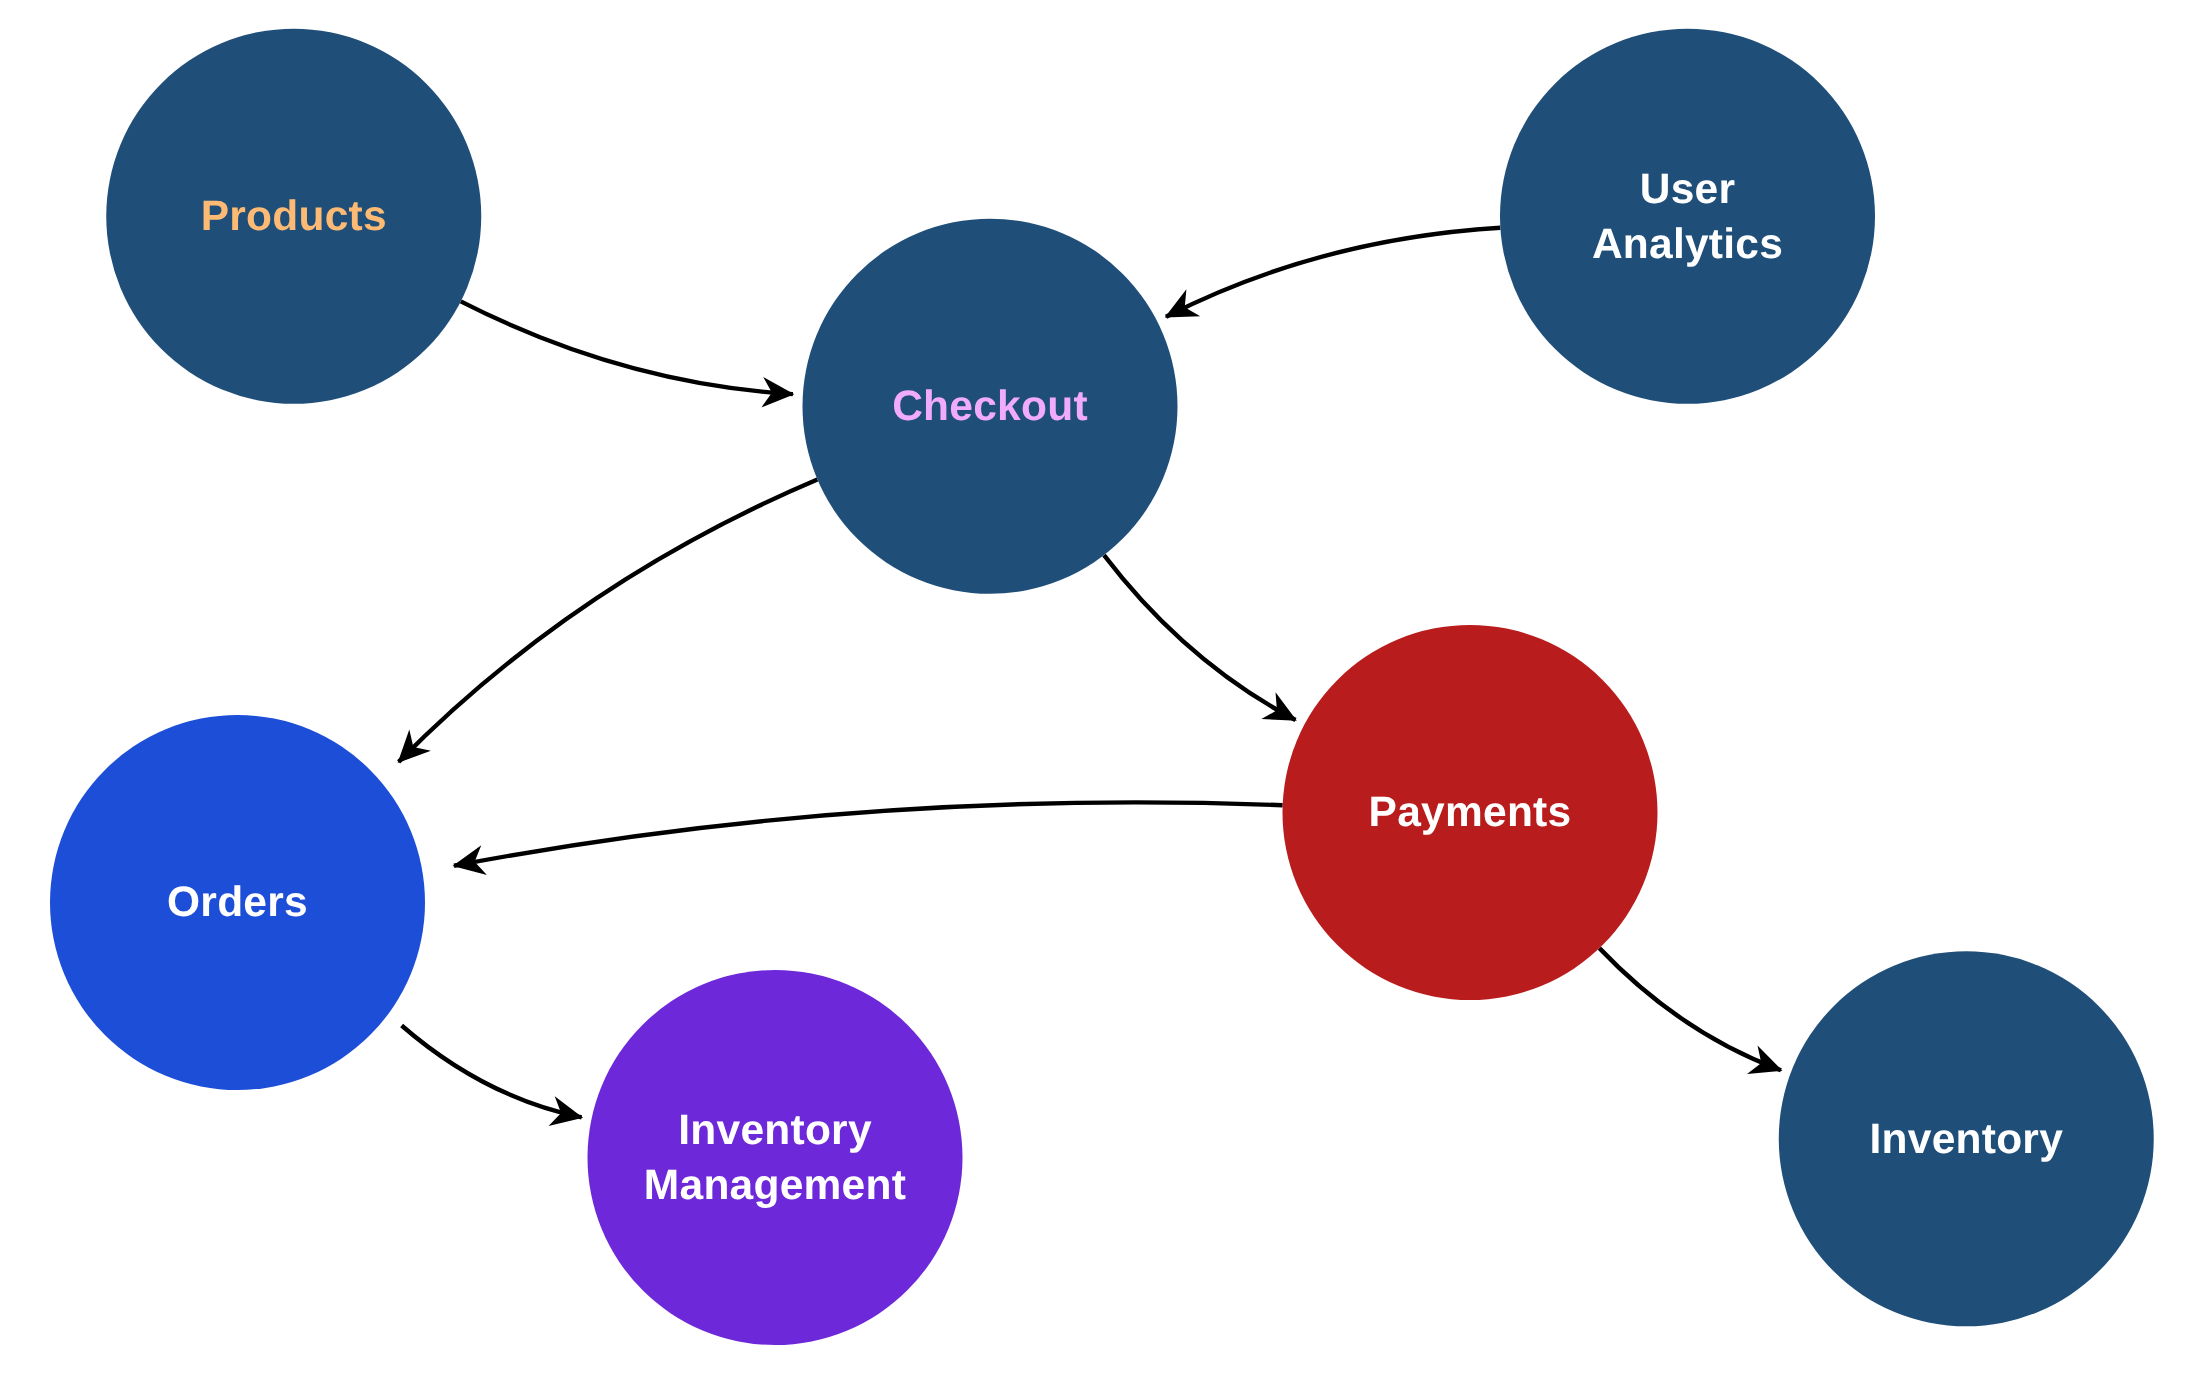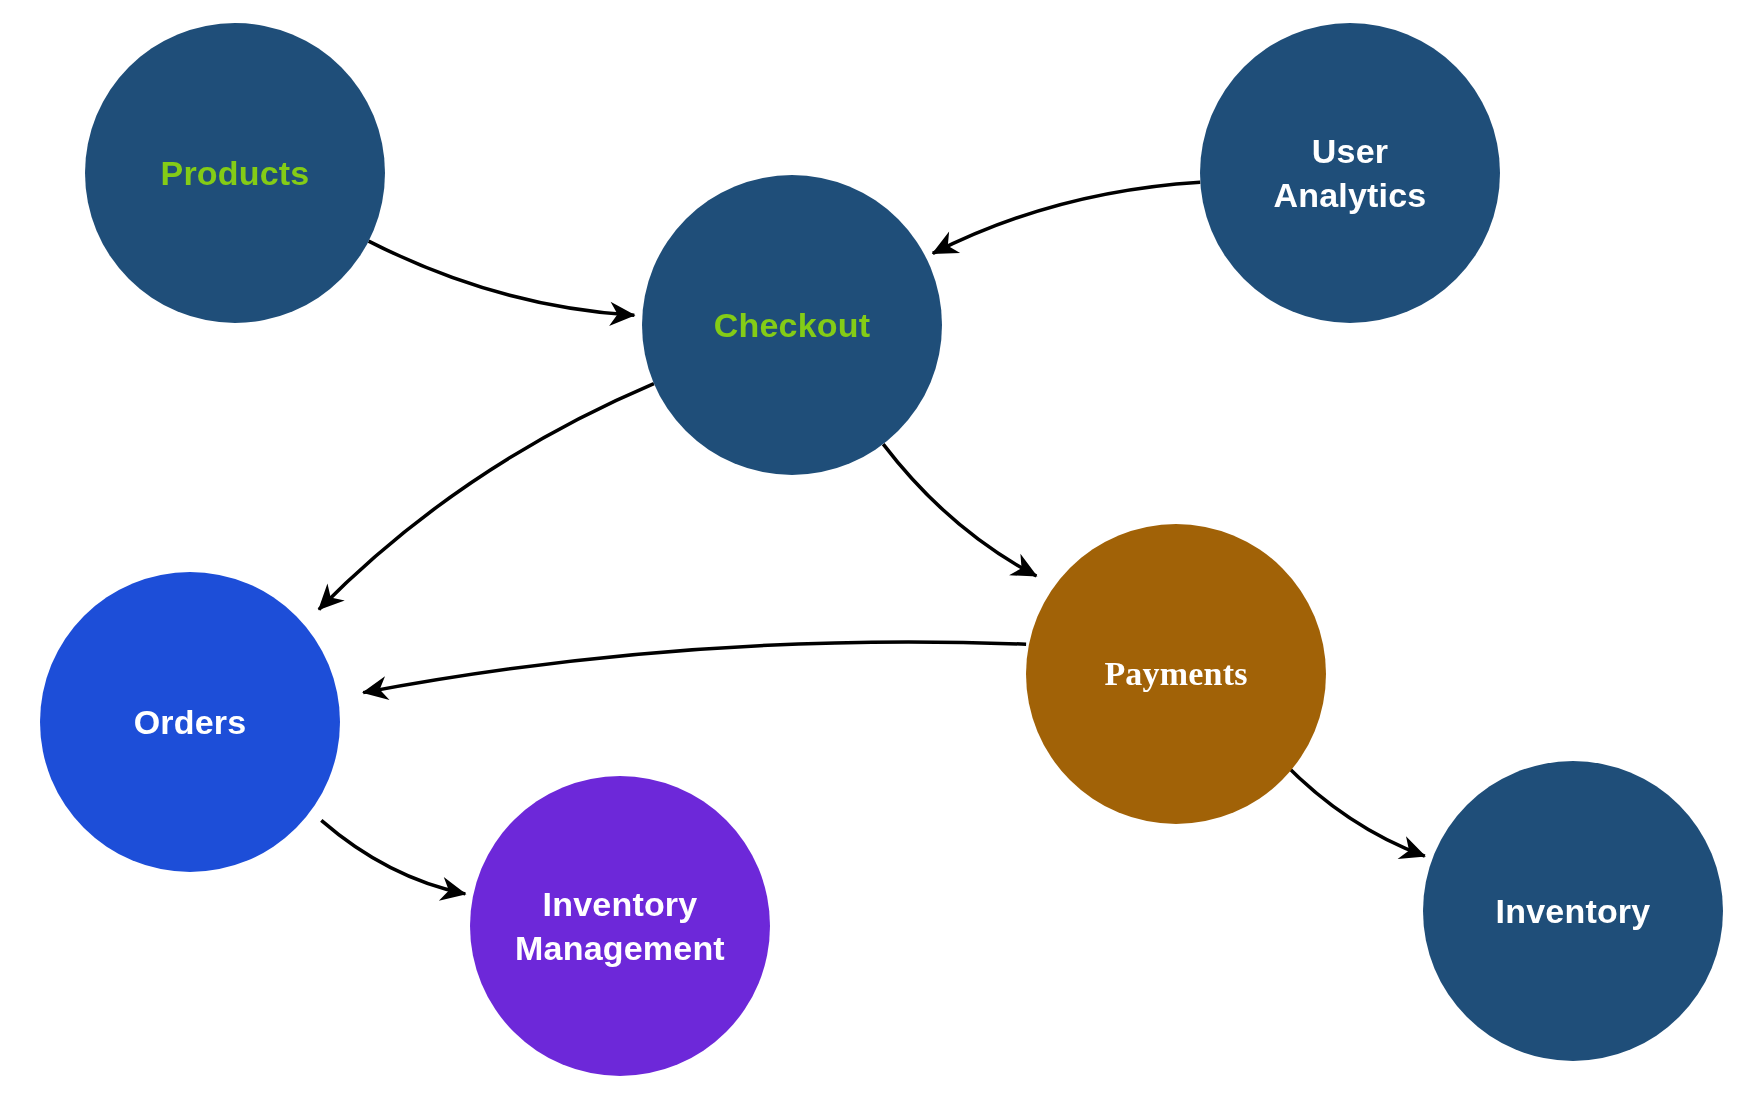--- a/index.html
+++ b/index.html
@@ -55,29 +55,29 @@
         <path d="M 1200.3 182.2 Q 1055.2 191.1 932.8 253.4" class="edge-path" stroke="#000000" stroke-width="3.5" marker-end="url(#arrowhead)"></path>
         <path d="M 653.9 383.6 Q 460.6 465.6 318.9 609.5" class="edge-path" stroke="#000000" stroke-width="3.5" marker-end="url(#arrowhead)"></path>
         <path d="M 883.2 444.1 Q 948.5 529.5 1036.4 576.0" class="edge-path" stroke="#000000" stroke-width="3.5" marker-end="url(#arrowhead)"></path>
         <path d="M 1026.1 644.2 Q 687.9 631.2 363.2 692.6" class="edge-path" stroke="#000000" stroke-width="3.5" marker-end="url(#arrowhead)"></path>
         <path d="M 321.3 820.4 Q 387.4 877.8 465.3 893.9" class="edge-path" stroke="#000000" stroke-width="3.5" marker-end="url(#arrowhead)"></path>
         <path d="M 1279.5 758.5 Q 1344.3 826.5 1424.8 856.2" class="edge-path" stroke="#000000" stroke-width="3.5" marker-end="url(#arrowhead)"></path>
       </g>
   </svg>
   <div id="nodes-layer">
       <div class="node" style="left: 85px; top: 23px; width: 300px; height: 300px; background: rgb(31, 78, 121);">
-        <div class="node-label" style="color: #84cc16;">Products</div>
+        <div class="node-label" style="color: #fdba74;">Products</div>
       </div>
       <div class="node" style="left: 1200px; top: 23px; width: 300px; height: 300px; background: rgb(31, 78, 121);">
         <div class="node-label" style="color: rgb(255, 255, 255);">User Analytics</div>
       </div>
       <div class="node" style="left: 642px; top: 175px; width: 300px; height: 300px; background: rgb(31, 78, 121);">
-        <div class="node-label" style="color: #84cc16; text-align: center;">Checkout</div>
+        <div class="node-label" style="color: #f0abfc; text-align: center;">Checkout</div>
       </div>
-      <div class="node" style="left: 1026px; top: 524px; width: 300px; height: 300px; background: #a16207; font-family: Liberation Serif, serif;">
+      <div class="node" style="left: 1026px; top: 500px; width: 300px; height: 300px; background: #b91c1c;">
         <div class="node-label" style="color: rgb(255, 255, 255);">Payments</div>
       </div>
       <div class="node" style="left: 40px; top: 572px; width: 300px; height: 300px; background: #1d4ed8;">
         <div class="node-label" style="color: rgb(255, 255, 255);">Orders</div>
       </div>
       <div class="node" style="left: 470px; top: 776px; width: 300px; height: 300px; background: #6d28d9;">
         <div class="node-label" style="color: rgb(255, 255, 255);">Inventory Management</div>
       </div>
       <div class="node" style="left: 1423px; top: 761px; width: 300px; height: 300px; background: rgb(31, 78, 121);">
         <div class="node-label" style="color: rgb(255, 255, 255);">Inventory</div>

